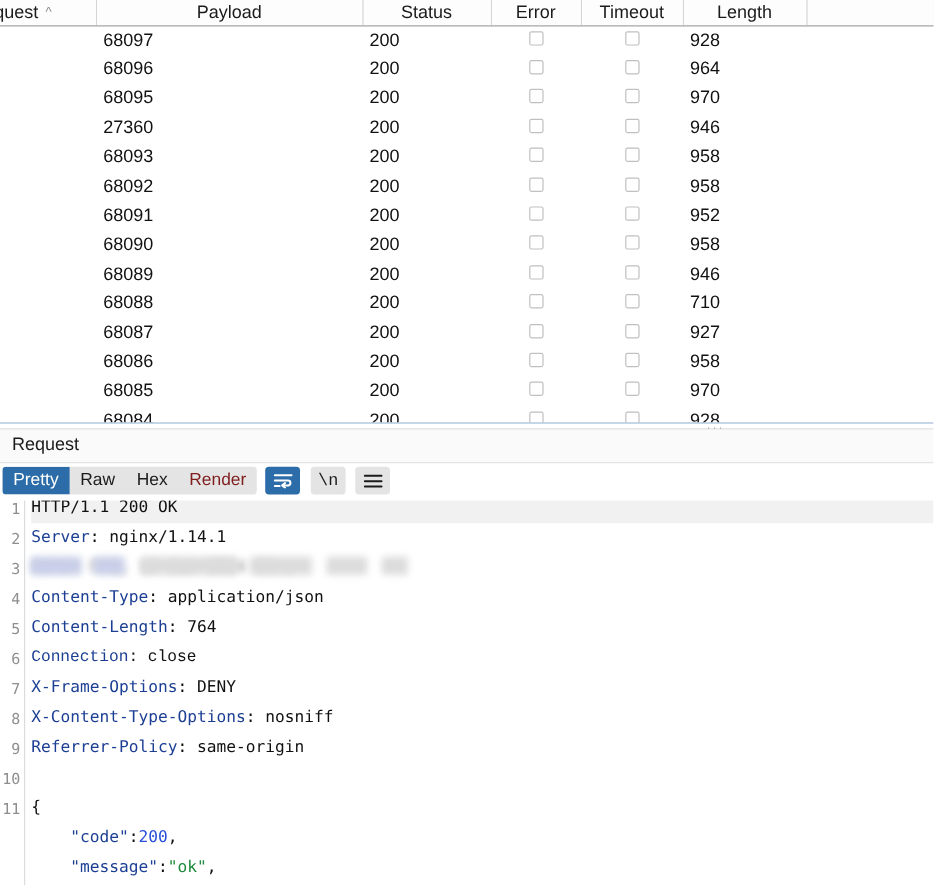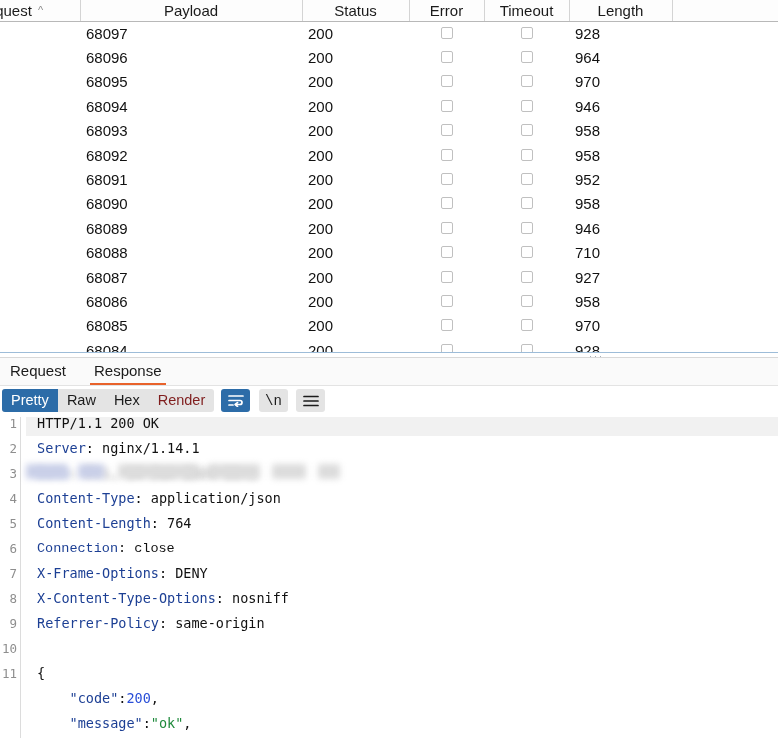--- a/index.html
+++ b/index.html
@@ -143,21 +143,21 @@
     position:absolute; left:0; top:0; width:21px; height:321px;
     background:#ffffff; border-right:1px solid #dcdcdc;
   }
   .ln {
     position:absolute; left:0; width:17px; text-align:right;
     font-size:12.5px; color:#8e8e8e; height:25px; line-height:25px;
   }
   .code {
     position:absolute; left:26px; top:0; width:752px;
   }
-  .cl { height:25px; line-height:25px; white-space:pre;padding-left:11px; }
+  .cl { height:25px; line-height:25px; white-space:pre; }
   .cl.hl { background:#f1f1f1; }
   .k-hdr  { color:#1c3f94; }
   .k-key  { color:#1c3f94; }
   .k-num  { color:#2a4fd8; }
   .k-str  { color:#1f8a3c; }
   .k-plain{ color:#111111; }
   .blur-seg { position:absolute; height:15px; border-radius:2px; }
 </style>
 </head>
 <body>
@@ -209,21 +209,21 @@
             <td class="c-req">5</td>
             <td class="c-pay">68095</td>
             <td class="c-status">200</td>
             <td class="c-error"><span class="cbox"></span></td>
             <td class="c-to"><span class="cbox"></span></td>
             <td class="c-len">970</td>
             <td class="c-pad"></td>
           </tr>
           <tr>
             <td class="c-req">6</td>
-            <td class="c-pay">68094</td>
+            <td class="c-pay">27360</td>
             <td class="c-status">200</td>
             <td class="c-error"><span class="cbox"></span></td>
             <td class="c-to"><span class="cbox"></span></td>
             <td class="c-len">946</td>
             <td class="c-pad"></td>
           </tr>
           <tr>
             <td class="c-req">7</td>
             <td class="c-pay">68093</td>
             <td class="c-status">200</td>
@@ -316,21 +316,20 @@
         </tbody>
     </table>
   </div>
 
   <div class="splitter">
     <div class="dots">···</div>
   </div>
 
   <div class="msg-tabs">
     <div class="msg-tab t0">Request</div>
-    <div class="msg-tab t1 active">Response</div>
   </div>
 
   <div class="ed-toolbar">
     <div class="seg views">
       <div class="seg-btn active">Pretty</div>
       <div class="seg-btn">Raw</div>
       <div class="seg-btn">Hex</div>
       <div class="seg-btn disabled">Render</div>
     </div>
 

